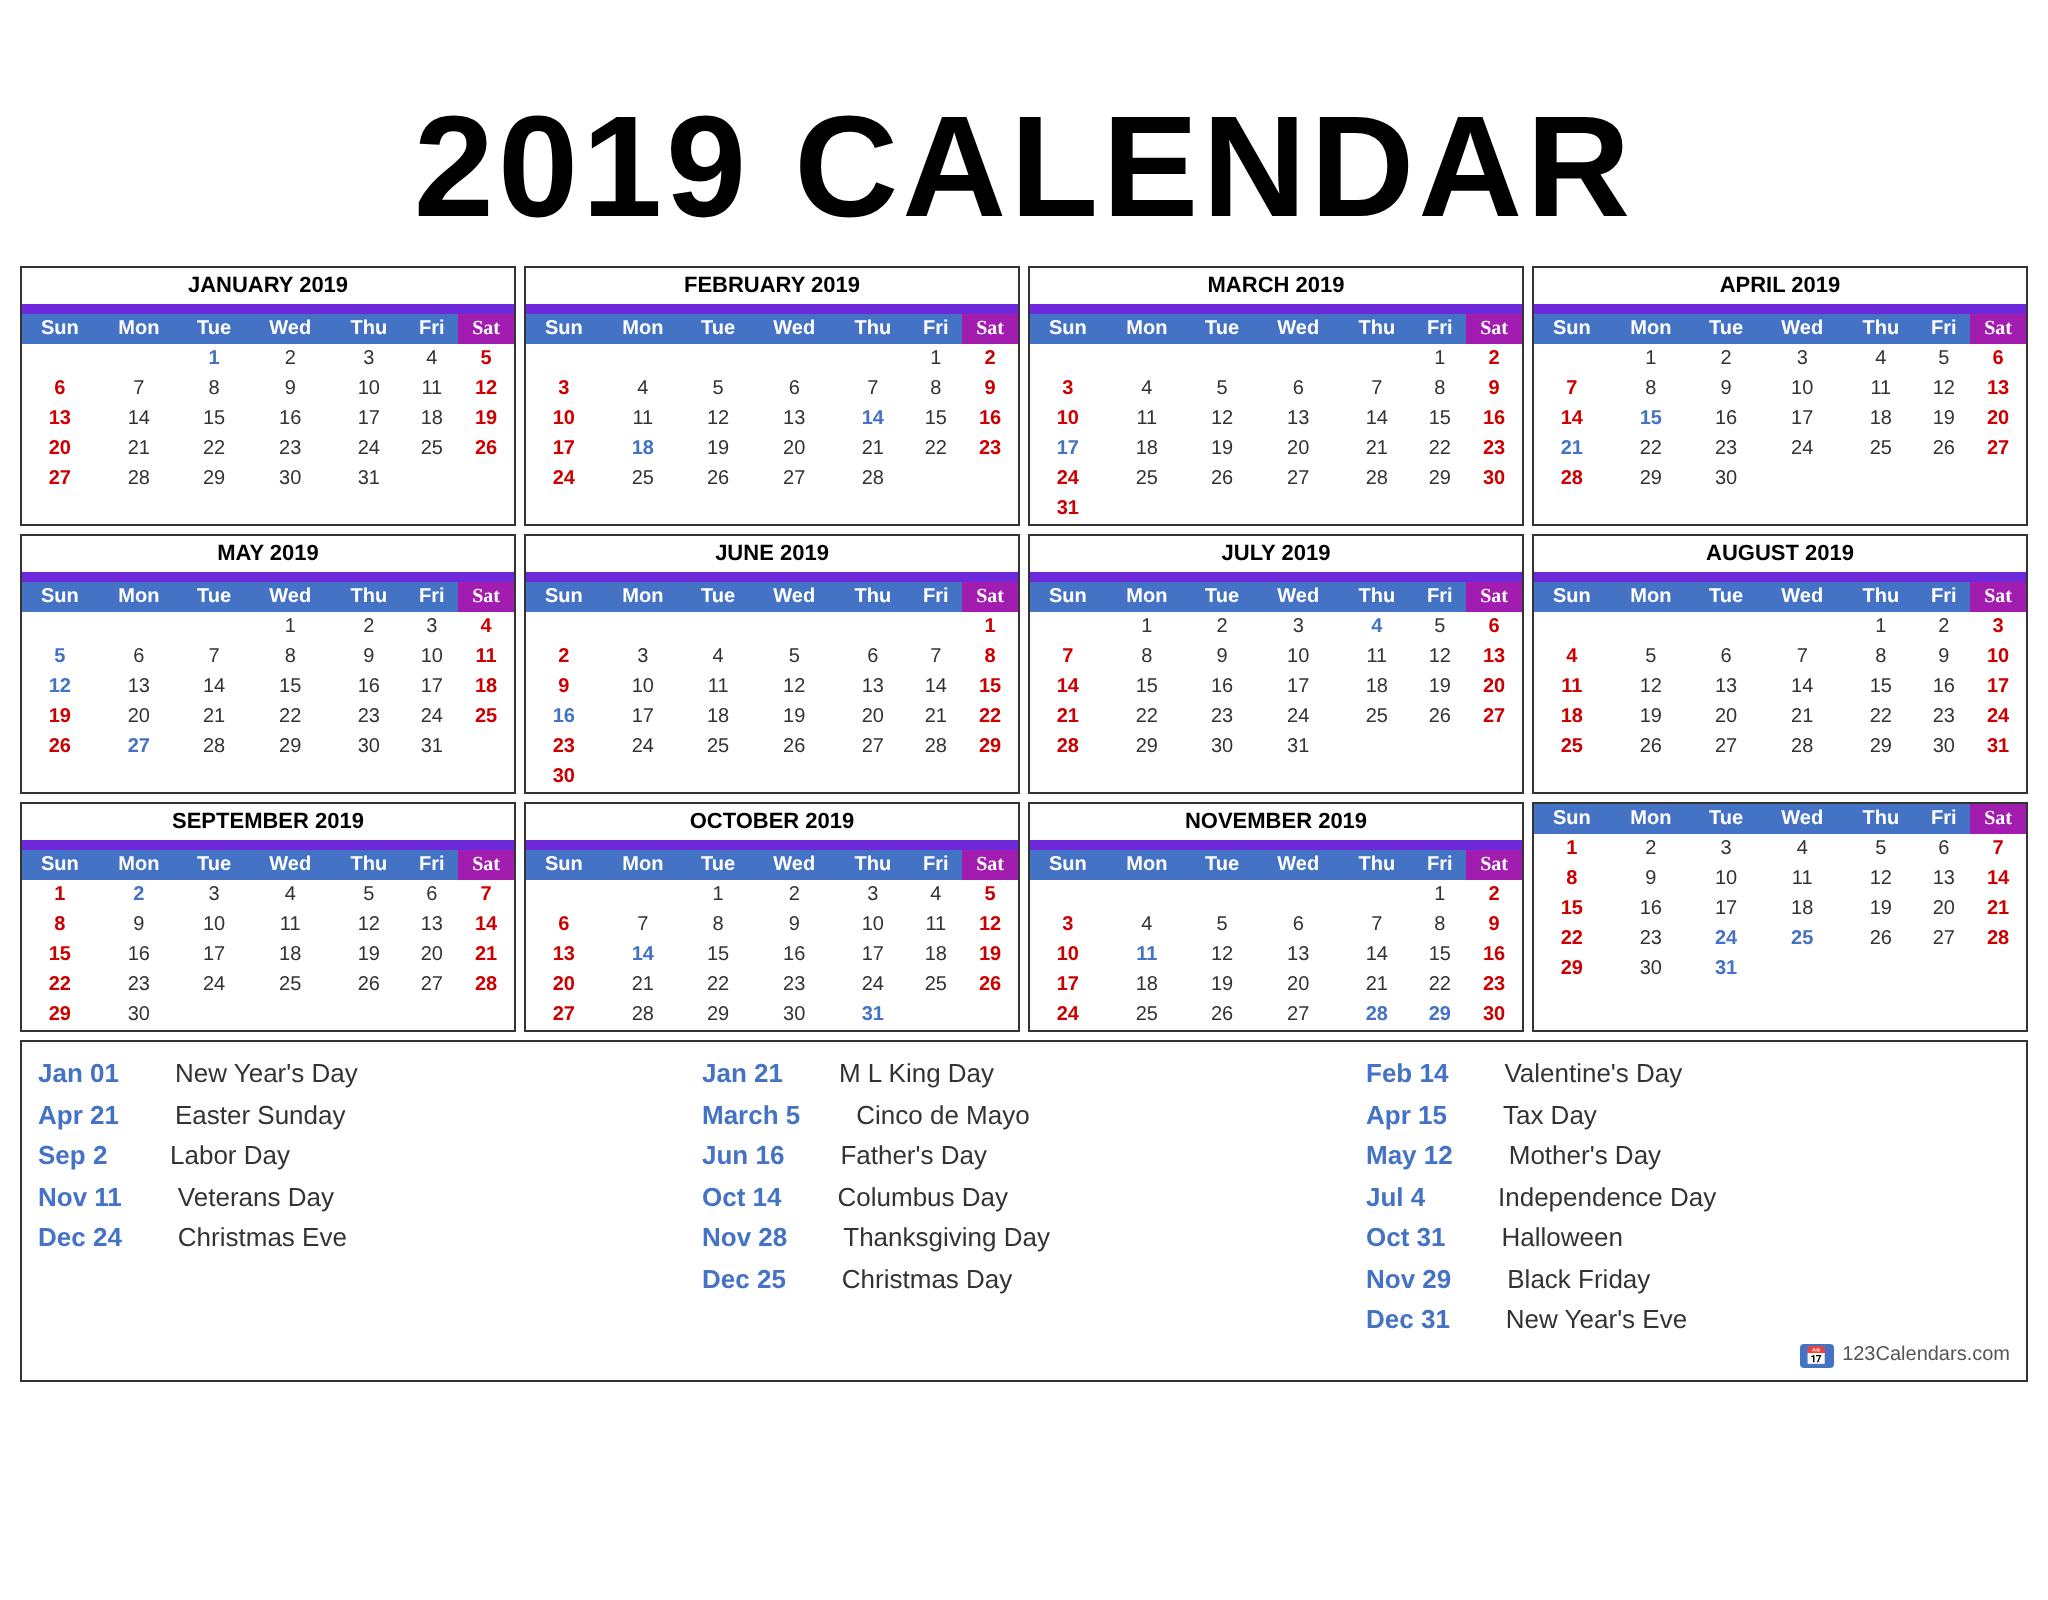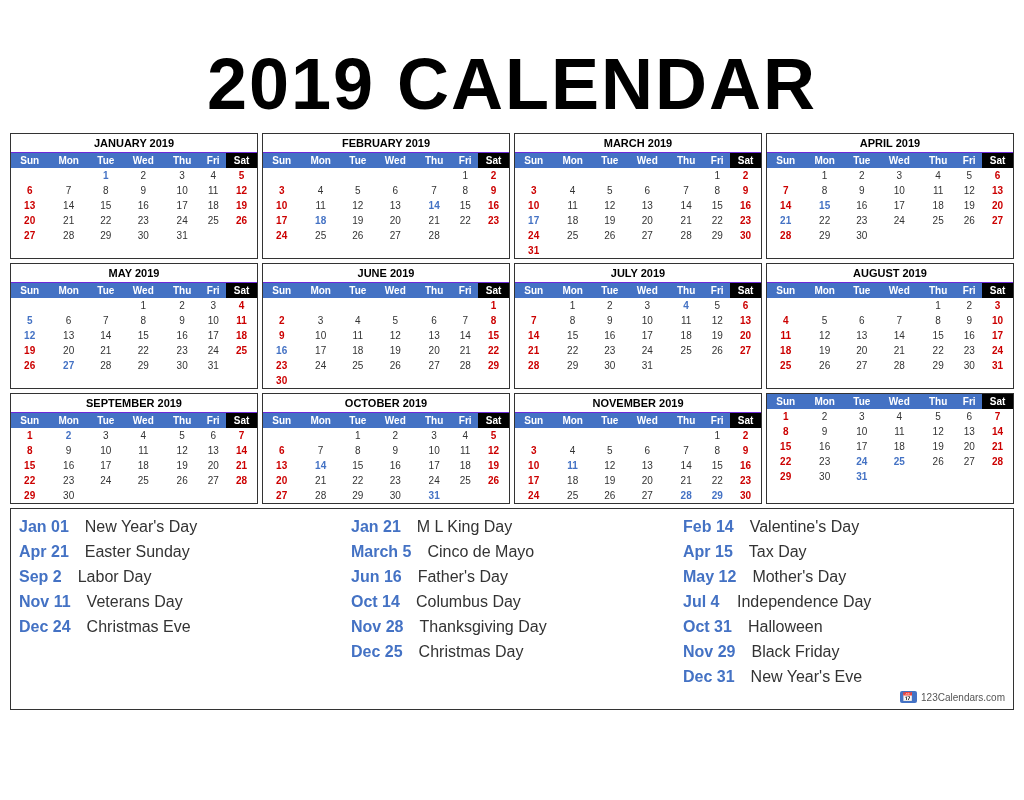--- a/index.html
+++ b/index.html
@@ -27,37 +27,38 @@
     }
     .month-block {
       border: 1px solid #333;
     }
     .month-title {
       text-align: center;
       font-weight: bold;
       font-size: 11px;
       padding: 3px 0;
       background: #fff;
-      border-bottom: 1px solid #6d28d9;
+      border-bottom: 5px solid #6d28d9;
     }
     .cal-table {
       width: 100%;
       border-collapse: collapse;
       font-size: 10px;
     }
     .cal-table thead tr th {
       background: #4472c4;
       color: #fff;
       text-align: center;
       padding: 2px 0;
       font-weight: bold;
       font-size: 10px;
     }
     .cal-table thead tr th.sat {
-      background: #000000;
+      background: #a21caf;
+      font-family: Liberation Serif, serif;
     }
     .cal-table tbody tr td {
       text-align: center;
       padding: 2px 1px;
       color: #333;
       font-size: 10px;
     }
     .cal-table tbody tr td.sun { color: #c00; font-weight: bold; }
     .cal-table tbody tr td.sat { color: #c00; font-weight: bold; }
     .cal-table tbody tr td.holiday { color: #4472c4; font-weight: bold; }
@@ -71,22 +72,22 @@
       grid-template-columns: 1fr 1fr 1fr;
       gap: 0 10px;
     }
     .holiday-col {
       display: flex;
       flex-direction: column;
       gap: 1px;
     }
     .holiday-row {
       display: flex;
-      gap: 4px;
-      font-size: 16px;
+      gap: 16px;
+      font-size: 13px;
       line-height: 1.5;
     }
     .holiday-date {
       color: #4472c4;
       font-weight: bold;
       min-width: 38px;
     }
     .holiday-name {
       color: #333;
       padding-left: 12px;

